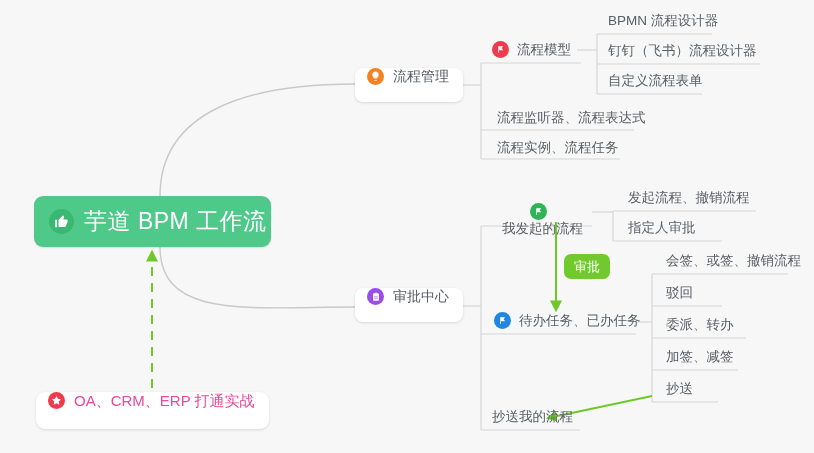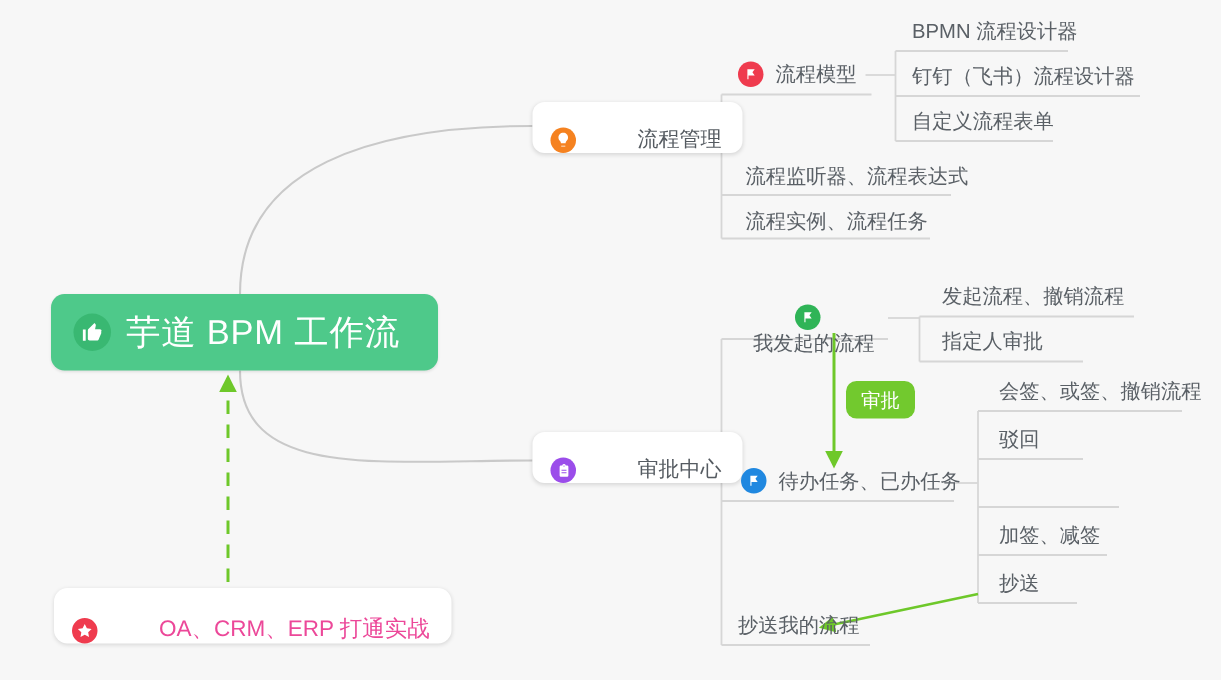--- a/index.html
+++ b/index.html
@@ -17,46 +17,45 @@
   #wires {
     position: absolute; left: 0; top: 0;
     width: 814px; height: 453px;
     pointer-events: none;
   }
 
   
   .root-node {
     position: absolute;
     left: 34px; top: 196px;
-    width: 258px; height: 51px;
+    width: 237px; height: 51px;
     background: #4ec98a;
     border-radius: 9px;
     display: flex; align-items: center;
     padding-left: 15px;
     box-shadow: 0 1px 2px rgba(0,0,0,.10);
   }
   .root-label {
     color: #ffffff;
     font-size: 23px;
     letter-spacing: .5px;
     margin-left: 10px;
     white-space: nowrap;
   }
 
   
   .card {
     position: absolute;
     background: #ffffff;
     border-radius: 8px;
-    display: flex; align-items: flex-end;
+    display: flex; align-items: flex-start;
     padding: 0 14px 0 12px;
     box-shadow: 0 1px 3px rgba(0,0,0,.13);
     height: 34px;
     white-space: nowrap;
-    gap: 32px;
   }
   .card .card-label {
     font-size: 14px;
     color: #555b61;
     margin-left: 9px;
   }
   #card-flow  { left: 355px; top: 68px;  }
   #card-appr  { left: 355px; top: 288px; }
   #card-integ { left: 36px;  top: 392px; height: 37px; border-radius: 9px; }
   #card-integ .card-label { font-size: 15px; color: #ec4899; }
@@ -233,20 +232,21 @@
         <path d="M6 3v18h2v-7h11L15 8.5 19 3H6z"></path>
       </svg>
     </span>
     <span class="leaf-text">待办任务、已办任务</span>
   </div>
 
   <div class="leaf" style="left:658px; top:252px;">会签、或签、撤销流程</div>
 
   <div class="leaf" style="left:658px; top:284px;">驳回</div>
 
+  <div class="leaf" style="left:658px; top:316px;">委派、转办</div>
 
   <div class="leaf" style="left:658px; top:348px;">加签、减签</div>
 
   <div class="leaf" style="left:658px; top:380px;">抄送</div>
 
   <div class="leaf" style="left:484px; top:408px;">抄送我的流程</div>
 
 </div>
 
 </body></html>

